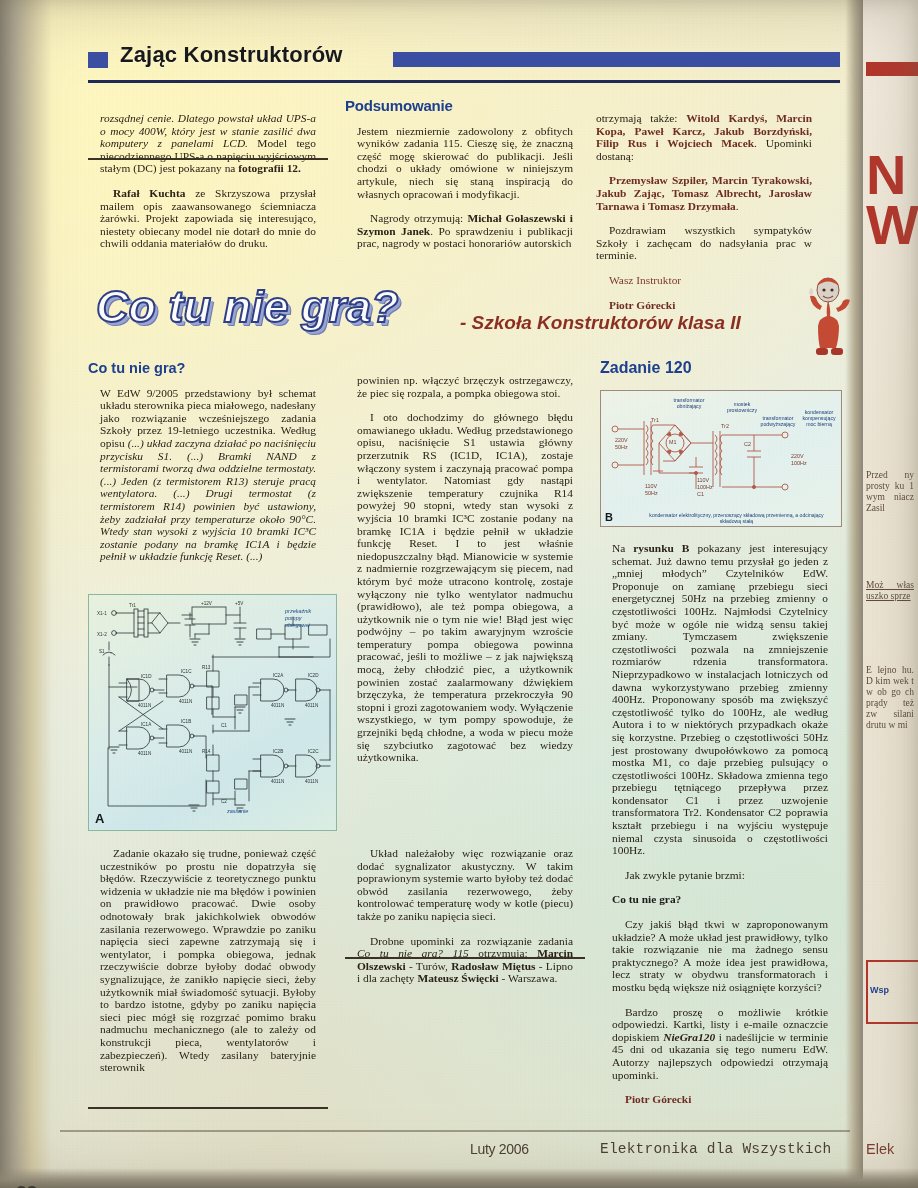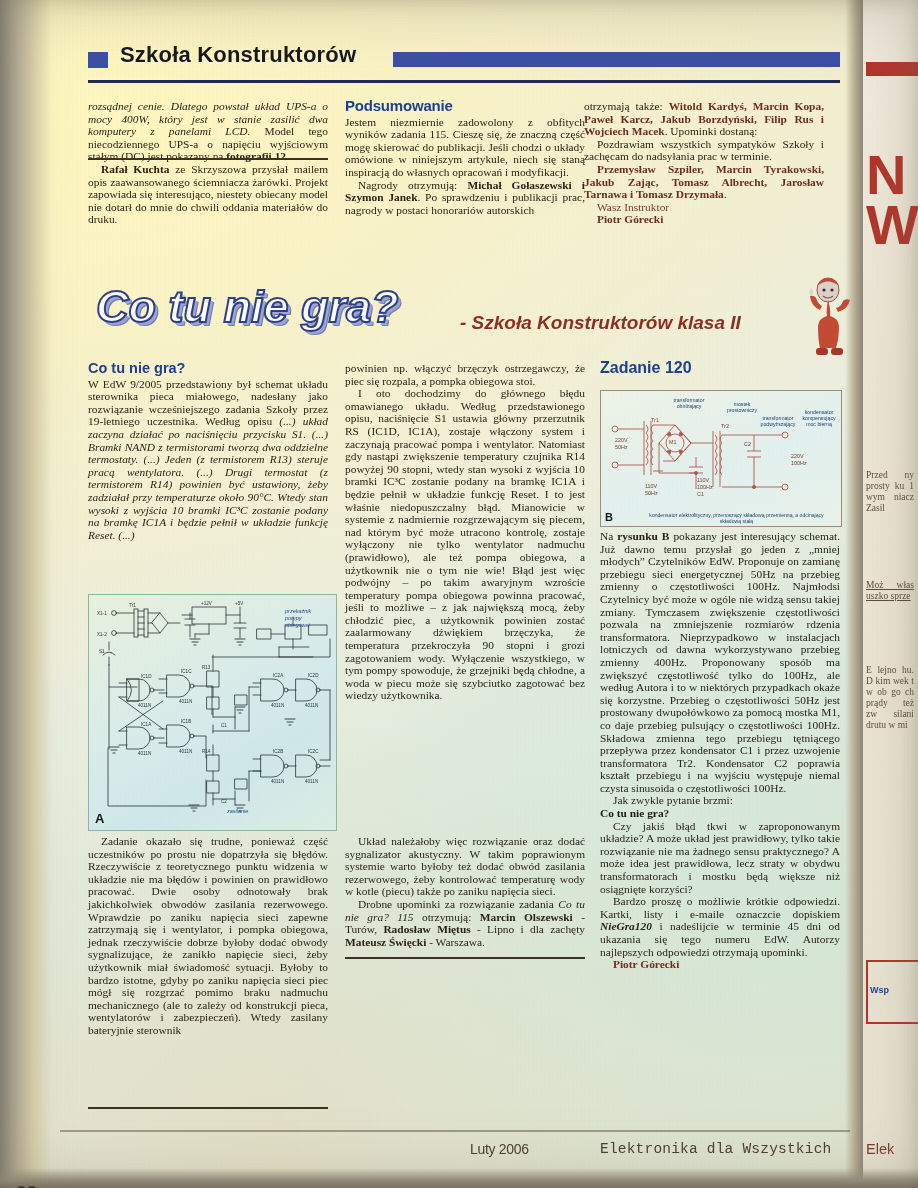--- a/index.html
+++ b/index.html
@@ -37,21 +37,21 @@
   #runhead{position:absolute;left:28px;top:44px;width:752px;height:34px;}
   #rh-square{position:absolute;left:0;top:8px;width:20px;height:16px;background:#3b4fa4;}
   #rh-title{position:absolute;left:32px;top:-2px;font-family:"Liberation Sans",sans-serif;
     font-weight:bold;font-size:22px;color:#16181c;letter-spacing:.2px;white-space:nowrap;
     text-shadow:0 1px 0 rgba(255,255,255,.35);}
   #rh-bar{position:absolute;left:305px;top:8px;right:0;height:15px;background:#3b4fa4;}
   #rh-rule{position:absolute;left:28px;top:80px;width:752px;height:3px;background:#1f2a56;}
 
   
   .col{position:absolute;font-size:11.4px;line-height:12.6px;color:#2a2218;text-align:justify;}
-  .col p{margin:0;text-indent:13px;}
+  .col p{margin:12px;text-indent:13px;}
   .col p.noind{text-indent:0;}
   .ital{font-style:italic;}
   .b{font-weight:bold;}
   .bred{font-weight:bold;color:#6e2d24;}
   .red{color:#7b3a2c;}
   .right{text-align:left;text-indent:0;}
 
   h3.sec{font-family:"Liberation Sans",sans-serif;font-size:15px;font-weight:bold;
     color:#1d3f8e;margin:0 0 3px 0;letter-spacing:-.2px;}
   h3.secblue{font-family:"Liberation Sans",sans-serif;font-size:14.5px;font-weight:bold;
@@ -149,21 +149,21 @@
   <div class="npx" style="left:866px;top:470px;">Przed ny prosty ku 1 wym niacz Zasil</div>
   <div class="npx" style="left:866px;top:580px;text-decoration:underline;">Moż włas uszko sprze</div>
   <div class="npx" style="left:866px;top:665px;">E lejno hu. D kim wek t w ob go ch prądy też zw silani drutu w mi</div>
   <div id="np-box"></div>
   <div id="np-boxlbl">Wsp</div>
 
   <div id="content">
 
     <div id="runhead">
       <div id="rh-square"></div>
-      <div id="rh-title">Szkoła Konstruktorów</div>
+      <div id="rh-title">Zając Konstruktorów</div>
       <div id="rh-bar"></div>
     </div>
     <div id="rh-rule"></div>
 
     <div class="col" id="c1top">
       <p class="noind">
         <span class="ital">rozsądnej cenie. Dlatego powstał układ UPS-a o mocy 400W, który jest w stanie zasilić dwa komputery z panelami LCD.</span><span> Model tego niecodziennego UPS-a o napięciu wyjściowym stałym (DC) jest pokazany na </span><span class="b">fotografii 12.</span>
       </p>
       <p>
         <span class="b">Rafał Kuchta</span><span> ze Skrzyszowa przysłał mailem opis zaawansowanego ściemniacza żarówki. Projekt zapowiada się interesująco, niestety obiecany model nie dotarł do mnie do chwili oddania materiałów do druku.</span>
@@ -176,24 +176,24 @@
       <p class="noind">Jestem niezmiernie zadowolony z obfitych wyników zadania 115. Cieszę się, że znaczną część mogę skierować do publikacji. Jeśli chodzi o układy omówione w niniejszym artykule, niech się staną inspiracją do własnych opracowań i modyfikacji.</p>
       <p>
         <span>Nagrody otrzymują: </span><span class="b">Michał Gołaszewski i Szymon Janek</span><span>. Po sprawdzeniu i publikacji prac, nagrody w postaci honorariów autorskich</span>
       </p>
     </div>
 
     <div class="col" id="c3top">
       <p class="noind">
         <span>otrzymają także: </span><span class="bred">Witold Kardyś, Marcin Kopa, Paweł Karcz, Jakub Borzdyński, Filip Rus i Wojciech Macek</span><span>. Upominki dostaną:</span>
       </p>
-      <p>Pozdrawiam wszystkich sympatyków Szkoły i zachęcam do nadsyłania prac w terminie.</p>
       <p>
         <span class="bred">Przemysław Szpiler, Marcin Tyrakowski, Jakub Zając, Tomasz Albrecht, Jarosław Tarnawa i Tomasz Drzymała</span><span>.</span>
       </p>
+      <p>Pozdrawiam wszystkich sympatyków Szkoły i zachęcam do nadsyłania prac w terminie.</p>
       <p class="right red">Wasz Instruktor</p>
       <p class="right bred">Piotr Górecki</p>
     </div>
 
     <div id="banner">
       <div id="banner-title">Co tu nie gra?</div>
       <div id="banner-sub">- Szkoła Konstruktorów klasa II</div>
       <svg id="mascot" viewBox="0 0 62 85">
         <ellipse cx="30" cy="16" rx="11" ry="12" fill="#d9d2c8" stroke="#8a5a4a" stroke-width="1"></ellipse>
         <path d="M19 12 q11 -9 22 0 q-3 -8 -11 -8 q-8 0 -11 8z" fill="#c44a34"></path>

